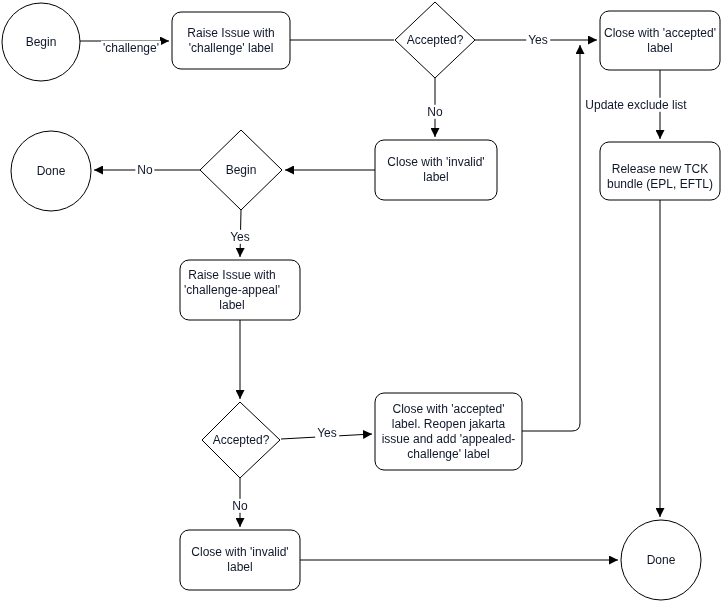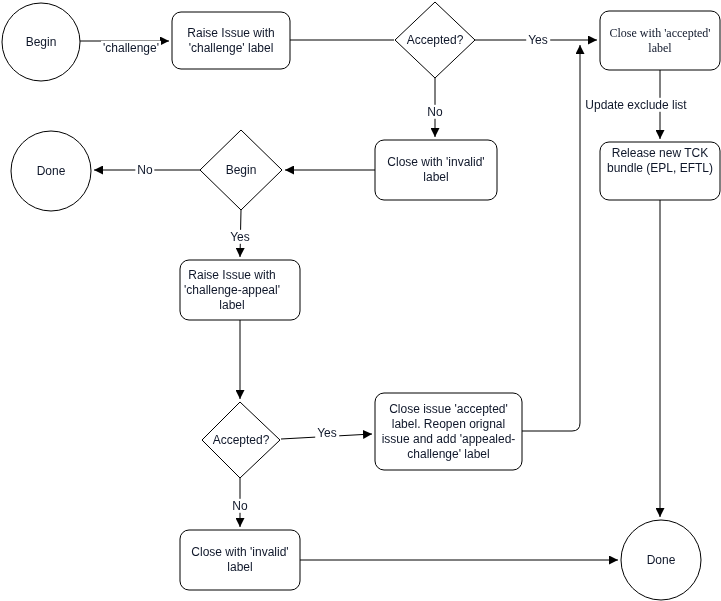--- a/index.html
+++ b/index.html
@@ -81,37 +81,37 @@
       <circle cx="661" cy="560" r="40"></circle>
     </g>
   </svg>
 
   <div class="node-label" style="left:2px; top:3px; width:78px; height:78px;">Begin</div>
 
   <div class="node-label" style="left:172px; top:12px; width:118px; height:57px;">Raise Issue with 'challenge' label</div>
 
   <div class="node-label" style="left:395px; top:2px; width:80px; height:76px;">Accepted?</div>
 
-  <div class="node-label" style="left:600px; top:11px; width:120px; height:59px;font-family:Liberation Serif, serif;">Close with 'accepted' label</div>
+  <div class="node-label" style="left:600px; top:11px; width:120px; height:59px;">Close with 'accepted' label</div>
 
   <div class="node-label" style="left:375px; top:140px; width:122px; height:60px;">Close with 'invalid' label</div>
 
   <div class="node-label" style="left:200px; top:130px; width:82px; height:80px;">Begin</div>
 
   <div class="node-label" style="left:11px; top:131px; width:80px; height:80px;">Done</div>
 
   <div class="node-label" style="left:180px; top:260px; width:104px; height:60px;">Raise Issue with 'challenge-appeal' label</div>
 
   <div class="node-label" style="left:202px; top:402px; width:78px; height:76px;">Accepted?</div>
 
-  <div class="node-label" style="left:375px; top:393px; width:147px; height:77px;">Close issue 'accepted' label. Reopen orignal issue and add 'appealed-challenge' label</div>
+  <div class="node-label" style="left:375px; top:393px; width:147px; height:77px;">Close with 'accepted' label. Reopen jakarta issue and add 'appealed-challenge' label</div>
 
   <div class="node-label" style="left:180px; top:530px; width:120px; height:60px;">Close with 'invalid' label</div>
 
-  <div class="node-label" style="left:600px; top:138px; width:120px; height:46px;">Release new TCK bundle (EPL, EFTL)</div>
+  <div class="node-label" style="left:600px; top:154px; width:120px; height:46px;">Release new TCK bundle (EPL, EFTL)</div>
 
   <div class="node-label" style="left:621px; top:520px; width:80px; height:80px;">Done</div>
 
   <div class="edge-label" style="left:131px; top:48px;">'challenge'</div>
 
   <div class="edge-label" style="left:538px; top:40px;">Yes</div>
 
   <div class="edge-label" style="left:435px; top:112px;">No</div>
 
   <div class="edge-label" style="left:145px; top:170px;">No</div>

